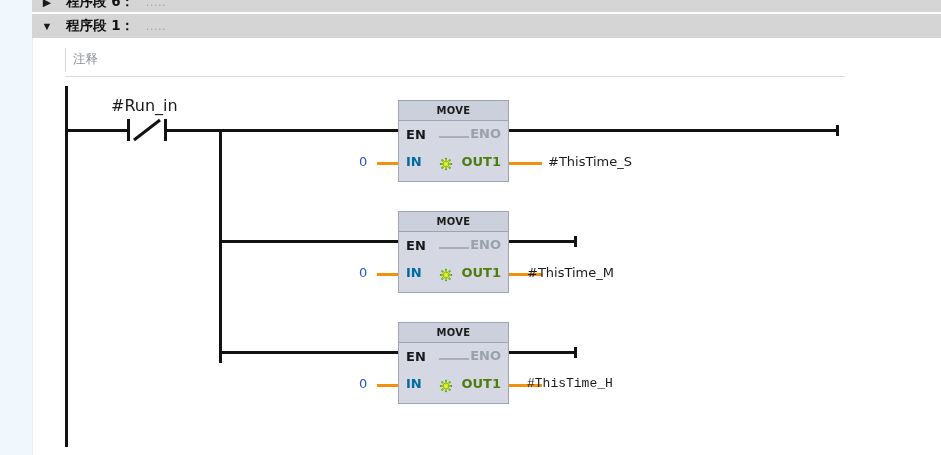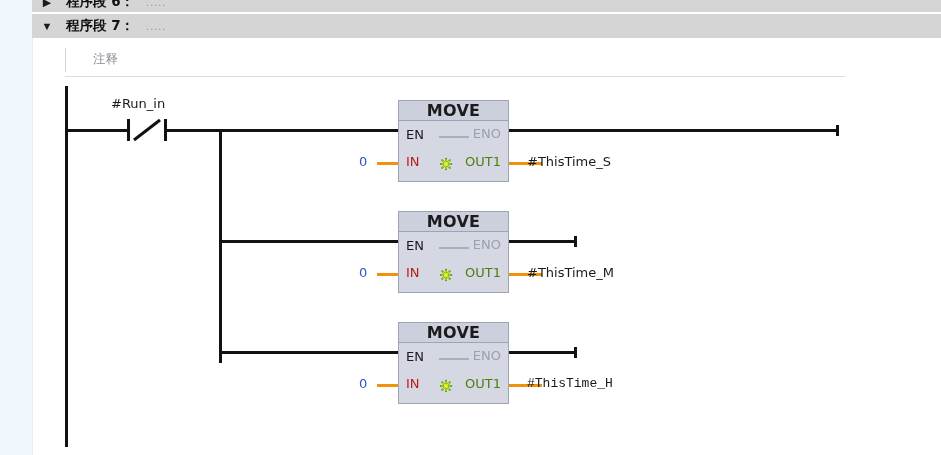--- a/index.html
+++ b/index.html
@@ -22,52 +22,52 @@
   .tri{width:18px;margin-left:6px;display:flex;align-items:center;justify-content:center;
        font-size:11px;color:#1a1a1a;line-height:1;}
   .nw-title{font-size:13.5px;font-weight:bold;color:#111;margin-left:10px;white-space:nowrap;
             font-family:"DejaVu Sans","Liberation Sans",sans-serif;}
   .nw-dots{font-size:11px;color:#9a9a9a;margin-left:12px;letter-spacing:1px;}
 
   
   .comment{position:absolute;left:65px;top:48px;width:780px;height:24px;
            border-left:1px solid #cfd3dc;background:#fff;}
   .comment span{position:absolute;left:7px;top:3px;font-size:12.5px;color:#8b8f99;
-                font-family:"DejaVu Sans","Liberation Sans",sans-serif;margin-left:20px;}
+                font-family:"DejaVu Sans","Liberation Sans",sans-serif;}
   .comment-underline{position:absolute;left:65px;top:76px;width:780px;height:1px;background:#d9dce4;}
 
   
   .lad{position:absolute;left:33px;top:80px;width:908px;height:370px;background:#fff;}
 
   .rail{position:absolute;left:32px;top:6px;width:3px;height:361px;background:#121212;}
   .wire-h{position:absolute;background:#121212;height:3px;}
   .wire-v{position:absolute;background:#121212;width:3px;}
   .tick{position:absolute;background:#121212;width:3px;height:11px;}
 
   
   .contact{position:absolute;width:40px;height:22px;}
   .contact .bar{position:absolute;top:0;width:3px;height:22px;background:#121212;}
   .contact .bar.l{left:0;}
   .contact .bar.r{left:37px;}
   .contact .slash{position:absolute;left:5px;top:-1px;width:30px;height:24px;}
-  .lbl-op{position:absolute;font-size:13px;color:#1a1a1a;white-space:nowrap;
+  .lbl-op{position:absolute;font-size:16px;color:#1a1a1a;white-space:nowrap;
           font-family:"DejaVu Sans","Liberation Sans",sans-serif;}
 
   
   .blk{position:absolute;width:111px;border:1px solid #9fa4b4;box-sizing:border-box;}
   .blk-hdr{height:19px;background:#ccd0dc;border-bottom:1px solid #9fa4b4;
            display:flex;align-items:center;justify-content:center;}
-  .blk-hdr span{font-size:16px;font-weight:bold;color:#1b1b1b;letter-spacing:.3px;
+  .blk-hdr span{font-size:10px;font-weight:bold;color:#1b1b1b;letter-spacing:.3px;
                 font-family:"DejaVu Sans","Liberation Sans",sans-serif;}
   .blk-body{height:60px;background:#d5d8e2;position:relative;}
-  .pin{position:absolute;font-size:13px;font-weight:normal;
+  .pin{position:absolute;font-size:13px;font-weight:bold;
        font-family:"DejaVu Sans","Liberation Sans",sans-serif;}
   .pin.en{left:7px;top:6px;color:#16181d;}
   .pin.eno{right:7px;top:5px;color:#9aa0ad;}
-  .pin.in{left:7px;top:33px;color:#b91c1c;}
+  .pin.in{left:7px;top:33px;color:#0369a1;}
   .pin.out{right:7px;top:33px;color:#4d7c0f;}
   .enoline{position:absolute;left:40px;top:15px;width:30px;height:2px;background:#a9aeba;}
 
   .star{position:absolute;left:40px;top:36px;width:14px;height:14px;}
 
   
   .owire{position:absolute;height:3px;background:#f0920e;}
   .val0{position:absolute;font-size:13px;color:#2a55c8;
          font-family:"DejaVu Sans","Liberation Sans",sans-serif;}
   .outlbl{position:absolute;font-size:13px;color:#1a1a1a;white-space:nowrap;
@@ -81,21 +81,21 @@
 
 <div class="nw-row r6">
   <span class="tri">▶</span>
   <span class="nw-title">程序段 6：</span>
   <span class="nw-dots">.....</span>
 </div>
 <div class="nw-sep"></div>
 
 <div class="nw-row r7">
   <span class="tri">▼</span>
-  <span class="nw-title">程序段 7：</span>
+  <span class="nw-title">程序段 1：</span>
   <span class="nw-dots">.....</span>
 </div>
 
 <div class="comment">
   <span>注释</span>
 </div>
 <div class="comment-underline"></div>
 
 <div class="lad">
 
@@ -141,21 +141,21 @@
         <circle cx="8" cy="8" r="2.1" fill="#e8f530"></circle>
       </svg>
       <div class="pin out">OUT1</div>
     </div>
   </div>
 
   <div class="val0" style="left:326px;top:74px;">0</div>
   <div class="owire" style="left:344px;top:82px;width:21px;"></div>
 
   <div class="owire" style="left:476px;top:82px;width:33px;"></div>
-  <div class="outlbl" style="left:494px;top:74px;">#ThisTime_S</div>
+  <div class="outlbl" style="left:515px;top:74px;">#ThisTime_S</div>
 
   <div class="wire-h" style="left:476px;top:49px;width:329px;"></div>
   <div class="tick" style="left:803px;top:45px;"></div>
 
   <div class="wire-h" style="left:186px;top:160px;width:201px;"></div>
 
   <div class="blk" style="left:365px;top:131px;">
     <div class="blk-hdr">
       <span>MOVE</span>
     </div>

